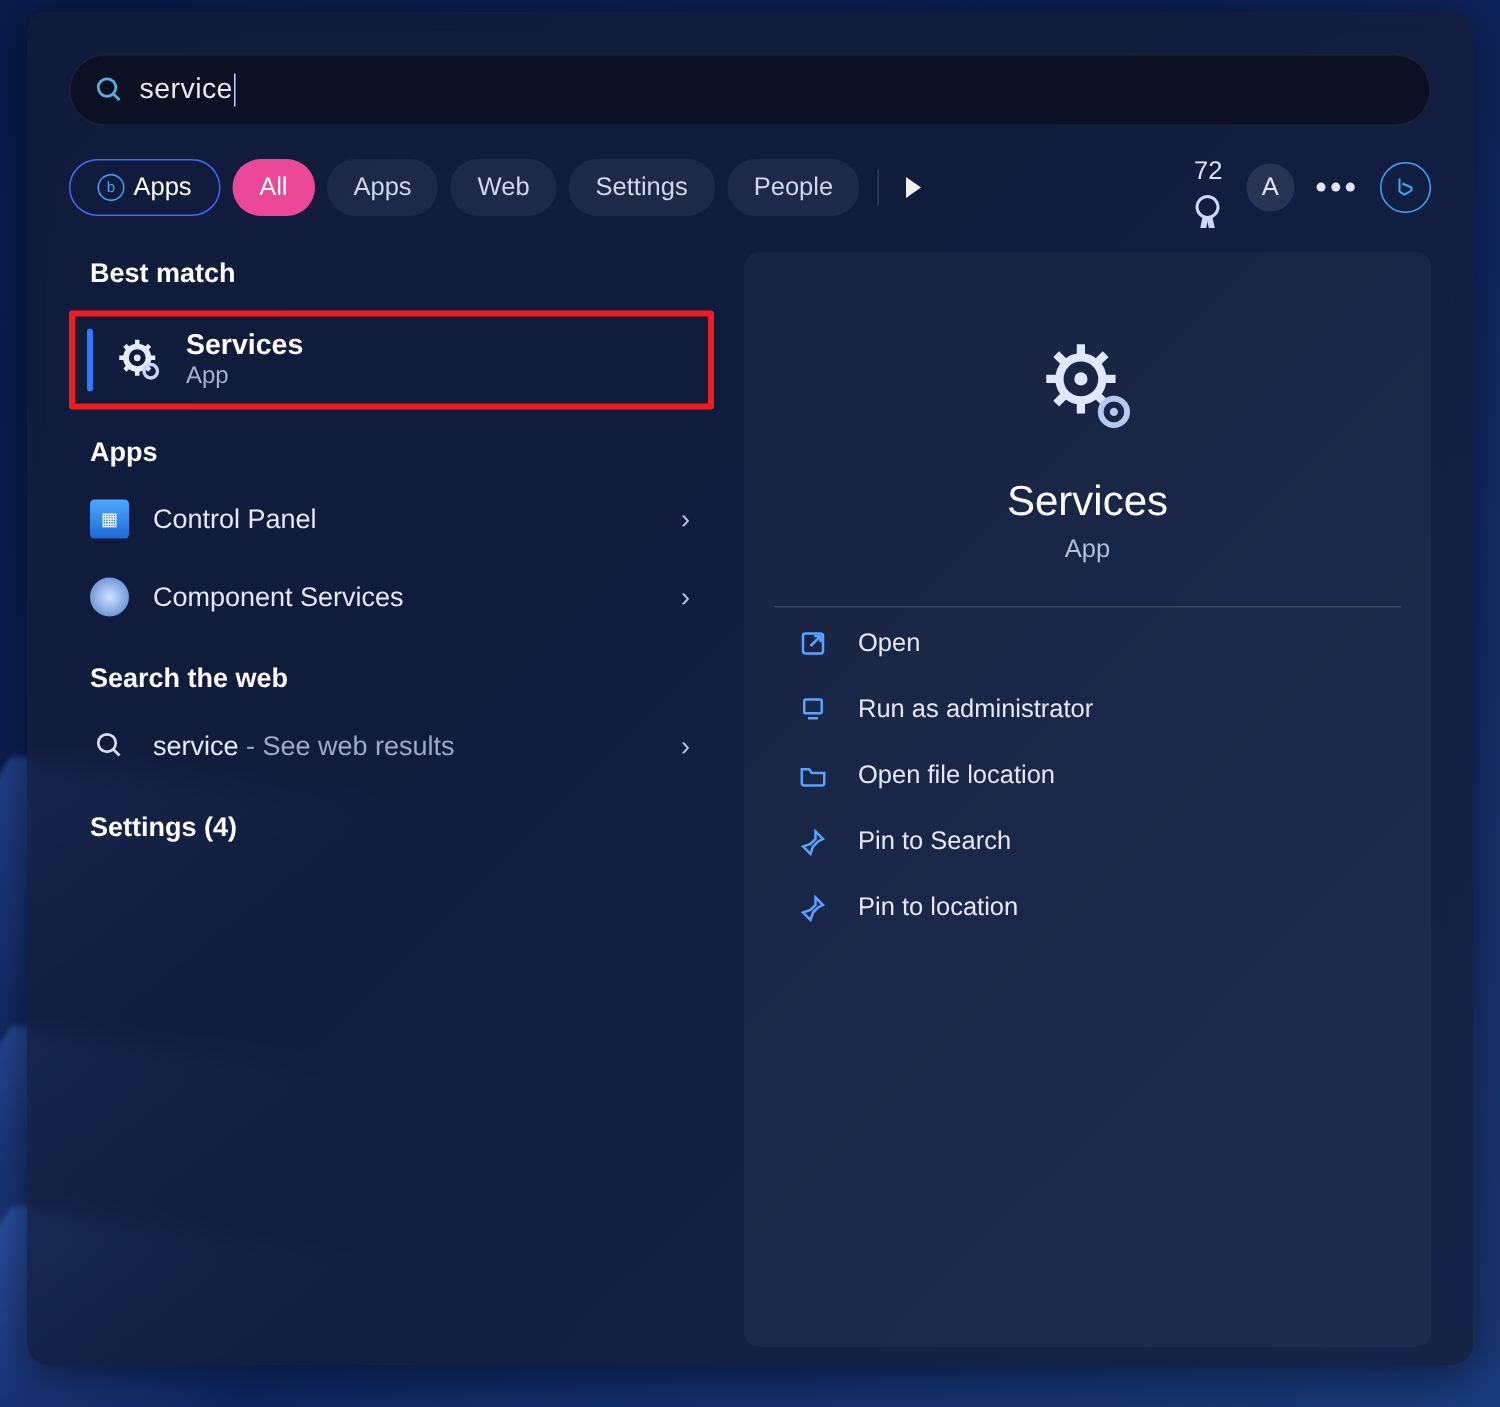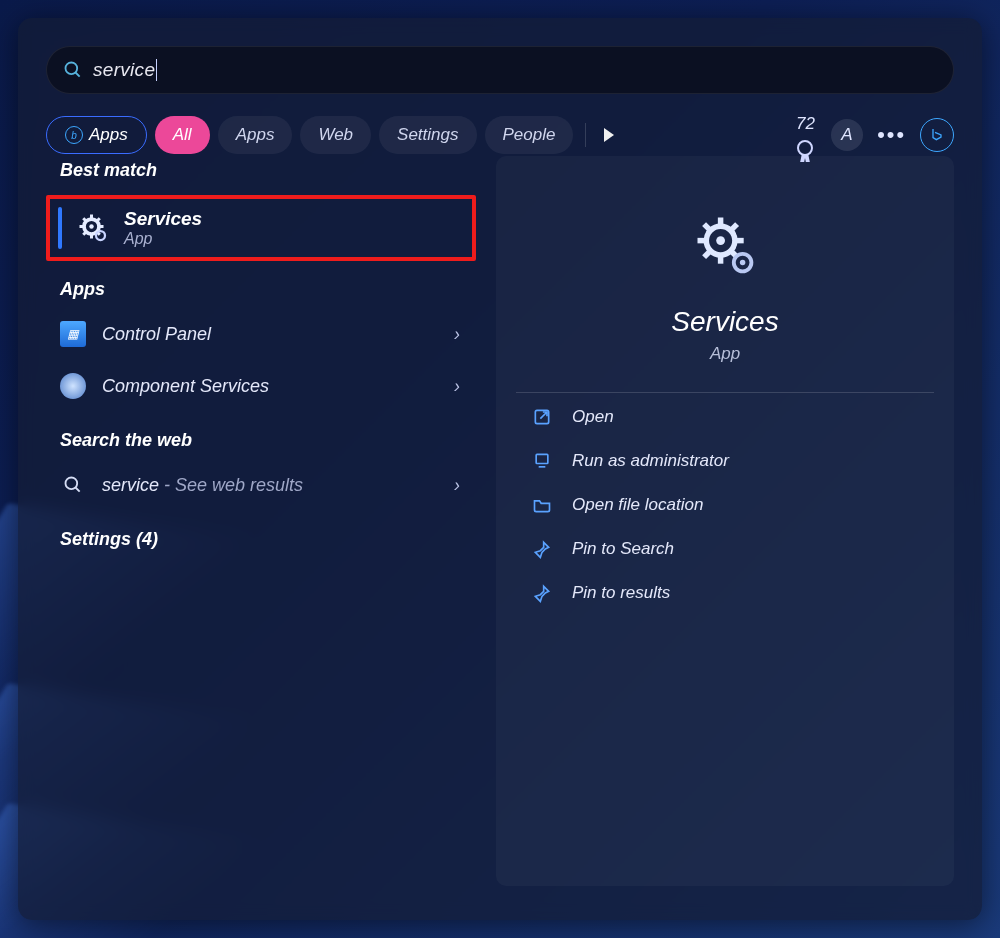--- a/index.html
+++ b/index.html
@@ -9,29 +9,28 @@
     position: relative;
   }
   
   .bg-ray { position: absolute; left: -80px; width: 260px; height: 260px; background: linear-gradient(120deg, rgba(80,140,255,0.6), rgba(0,60,200,0) 70%); transform: skewX(-25deg) rotate(8deg); filter: blur(2px); opacity: 0.55; pointer-events: none; }
   .r1 { top: 520px; }
   .r2 { top: 700px; }
   .r3 { top: 820px; }
 
   .panel {
     position: absolute;
-    left: 18px; top: 18px;
+    left: 18px; top: 8px;
     width: 964px; height: 902px;
     border-radius: 14px;
     background: rgba(20, 28, 52, 0.72);
     backdrop-filter: blur(8px);
     box-shadow: 0 4px 30px rgba(0,0,0,0.5);
     padding: 28px;
     color: #e8e8f0;
-    font-style: italic;
   }
 
   
   .searchbar {
     display: flex; align-items: center;
     width: 100%; height: 48px;
     background: rgba(10,14,30,0.85);
     border: 1px solid rgba(255,255,255,0.08);
     border-radius: 24px;
     padding: 0 16px;
@@ -60,21 +59,21 @@
   .run-ico { width:0;height:0;border-left:10px solid #f0f0f0;border-top:7px solid transparent;border-bottom:7px solid transparent; margin-left:6px; margin-right:6px;}
   .score { display:flex; align-items:center; gap:6px; font-size:17px; color:#dfe5ff; margin: 0 8px; flex-direction: column;}
   .medal { width:16px;height:16px;border:2px solid #cfd6ff;border-radius:50%;position:relative; }
   .medal:after{content:"";position:absolute;width:4px;height:8px;background:#cfd6ff;bottom:-8px;left:2px;transform:skewX(-12deg);} 
   .medal:before{content:"";position:absolute;width:4px;height:8px;background:#cfd6ff;bottom:-8px;right:2px;transform:skewX(12deg);} 
   .A { width:32px;height:32px;border-radius:50%;background:rgba(255,255,255,0.1);display:flex;align-items:center;justify-content:center;font-size:17px;color:#dfe5ff;}
   .dots { font-size:22px;letter-spacing:2px;color:#dfe5ff; margin:0 6px; cursor:pointer;}
   .bing-circle { width:34px;height:34px;border-radius:50%;border:1.5px solid #3da7ff;display:flex;align-items:center;justify-content:center;color:#3da7ff;font-weight:bold;}
 
   
-  .cols { display:flex; gap:20px; height: 730px;}
+  .cols { display:flex; gap:20px; margin-top: 22px; height: 730px;}
   .left { flex: 0 0 430px; }
   .right { flex:1; background: rgba(255,255,255,0.035); border-radius: 10px; padding: 30px 20px; }
 
   .section-h { font-size:18px; font-weight:600; color:#fff; margin: 4px 0 14px 14px; }
 
   .best-match {
     border: 4px solid #ef1c1c;
     border-radius: 2px;
     padding: 6px 8px;
     display:flex; align-items:center; gap:16px;
@@ -291,17 +290,17 @@
             </svg>
           </span>
         <span>Pin to Search</span>
       </div>
       <div class="action">
         <span class="ai">
             <svg viewBox="0 0 24 24" fill="none" stroke="#5aa2ff" stroke-width="2">
               <path d="M14 4l6 6-4 2-4 4-2 6-6-6 6-2 4-4z"></path>
             </svg>
           </span>
-        <span>Pin to results</span>
+        <span>Pin to location</span>
       </div>
     </div>
   </div>
 </div>
 
 </body></html>

